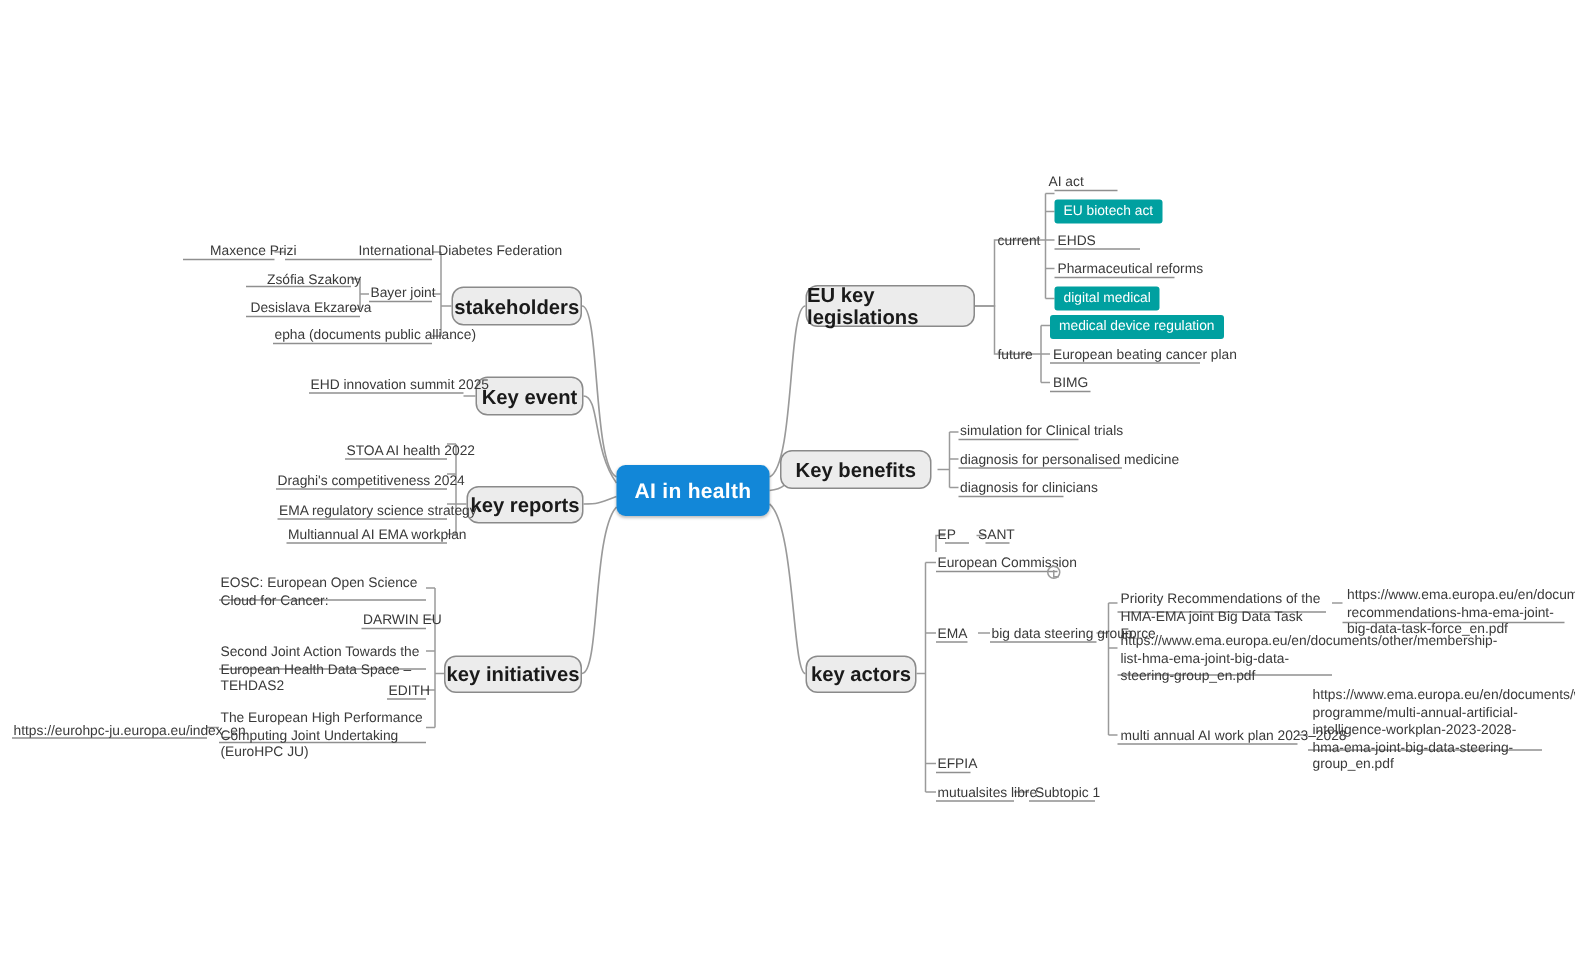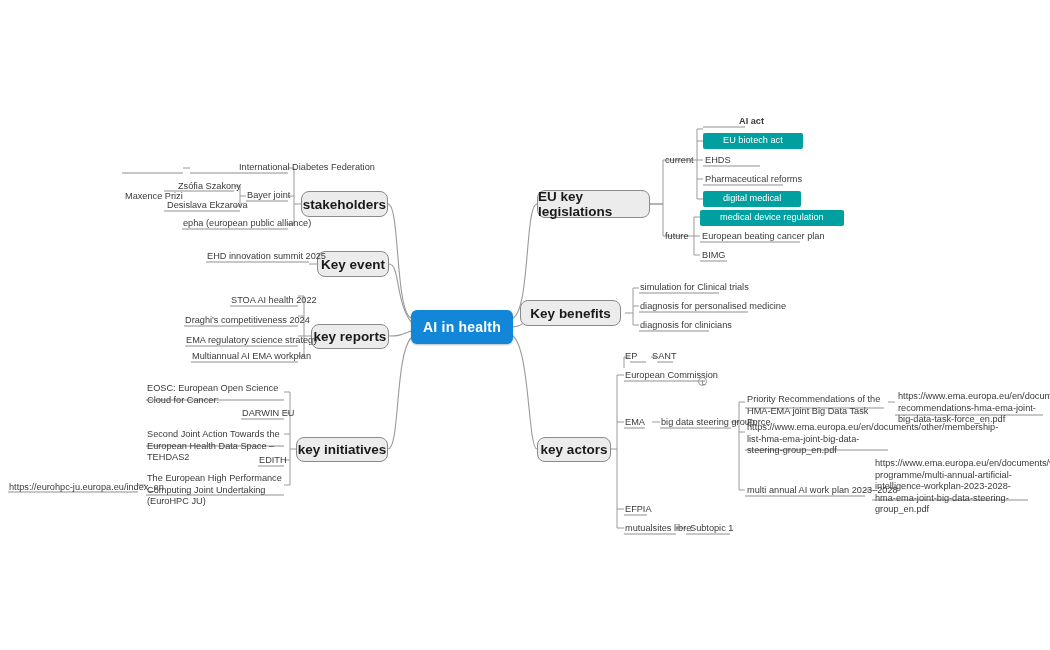--- a/index.html
+++ b/index.html
@@ -60,21 +60,21 @@
     line-height: 11.5px;
     color: #3a3a3a;
     white-space: nowrap;
   }
   .topic.wrap {
     white-space: normal;
   }
   .topic.hl {
     background: #00a0a0;
     color: #ffffff;
-    padding: 2px 20px;
+    padding: 2px 6px;
     border-radius: 2px;
   }
   .note-icon {
     position: absolute;
     width: 9px;
     height: 9px;
     border: 1px solid #9a9a9a;
     border-radius: 50%;
     box-sizing: border-box;
   }
@@ -226,21 +226,21 @@
 
   <div class="branch-node" style="left:317px; top:251px; width:72px; height:26px;">Key event</div>
 
   <div class="branch-node" style="left:311px; top:324px; width:78px; height:25px;">key reports</div>
 
   <div class="branch-node" style="left:296px; top:437px; width:92px; height:25px;">key initiatives</div>
 
   <div class="topic" style="left:665px; top:155px;">current</div>
   <div class="topic" style="left:665px; top:231px;">future</div>
 
-  <div class="topic" style="left:739px; top:116px;font-weight:bold;">AI act</div>
+  <div class="topic" style="left:699px; top:116px;">AI act</div>
   <div class="topic hl" style="left:703px; top:133px;">EU biotech act</div>
   <div class="topic" style="left:705px; top:155px;">EHDS</div>
   <div class="topic" style="left:705px; top:174px;">Pharmaceutical reforms</div>
   <div class="topic hl" style="left:703px; top:191px;">digital medical</div>
 
   <div class="topic hl" style="left:700px; top:210px;">medical device regulation</div>
   <div class="topic" style="left:702px; top:231px;">European beating cancer plan</div>
   <div class="topic" style="left:702px; top:250px;">BIMG</div>
 
   <div class="topic" style="left:640px; top:282px;">simulation for Clinical trials</div>
@@ -260,26 +260,26 @@
   <div class="topic" style="left:625px; top:523px;">mutualsites libre</div>
   <div class="topic" style="left:690px; top:523px;">Subtopic 1</div>
 
   <div class="topic wrap" style="left:747px; top:394px; width:140px;">Priority Recommendations of the HMA-EMA joint Big Data Task Force</div>
   <div class="topic wrap" style="left:747px; top:422px; width:145px;">https://www.ema.europa.eu/en/documents/other/membership-list-hma-ema-joint-big-data-steering-group_en.pdf</div>
   <div class="topic" style="left:747px; top:485px;">multi annual AI work plan 2023–2028</div>
 
   <div class="topic wrap" style="left:898px; top:391px; width:148px;">https://www.ema.europa.eu/en/documents/other/priority-recommendations-hma-ema-joint-big-data-task-force_en.pdf</div>
   <div class="topic wrap" style="left:875px; top:458px; width:156px;">https://www.ema.europa.eu/en/documents/work-programme/multi-annual-artificial-intelligence-workplan-2023-2028-hma-ema-joint-big-data-steering-group_en.pdf</div>
 
-  <div class="topic" style="left:125px; top:162px;margin-top:29px;">Maxence Prizi</div>
+  <div class="topic" style="left:140px; top:162px;">Maxence Prizi</div>
   <div class="topic" style="left:191px; top:162px;padding-left:48px;">International Diabetes Federation</div>
   <div class="topic" style="left:178px; top:181px;">Zsófia Szakony</div>
   <div class="topic" style="left:167px; top:200px;">Desislava Ekzarova</div>
   <div class="topic" style="left:247px; top:190px;">Bayer joint</div>
-  <div class="topic" style="left:183px; top:218px;">epha (european public alliance)</div>
+  <div class="topic" style="left:183px; top:218px;">epha (documents public alliance)</div>
 
   <div class="topic" style="left:207px; top:251px;">EHD innovation summit 2025</div>
 
   <div class="topic" style="left:231px; top:295px;">STOA AI health 2022</div>
   <div class="topic" style="left:185px; top:315px;">Draghi's competitiveness 2024</div>
   <div class="topic" style="left:186px; top:335px;">EMA regulatory science strategy</div>
   <div class="topic" style="left:192px; top:351px;">Multiannual AI EMA workplan</div>
 
   <div class="topic wrap" style="left:147px; top:383px; width:137px;">EOSC: European Open Science Cloud for Cancer:</div>
   <div class="topic" style="left:242px; top:408px;">DARWIN EU</div>

